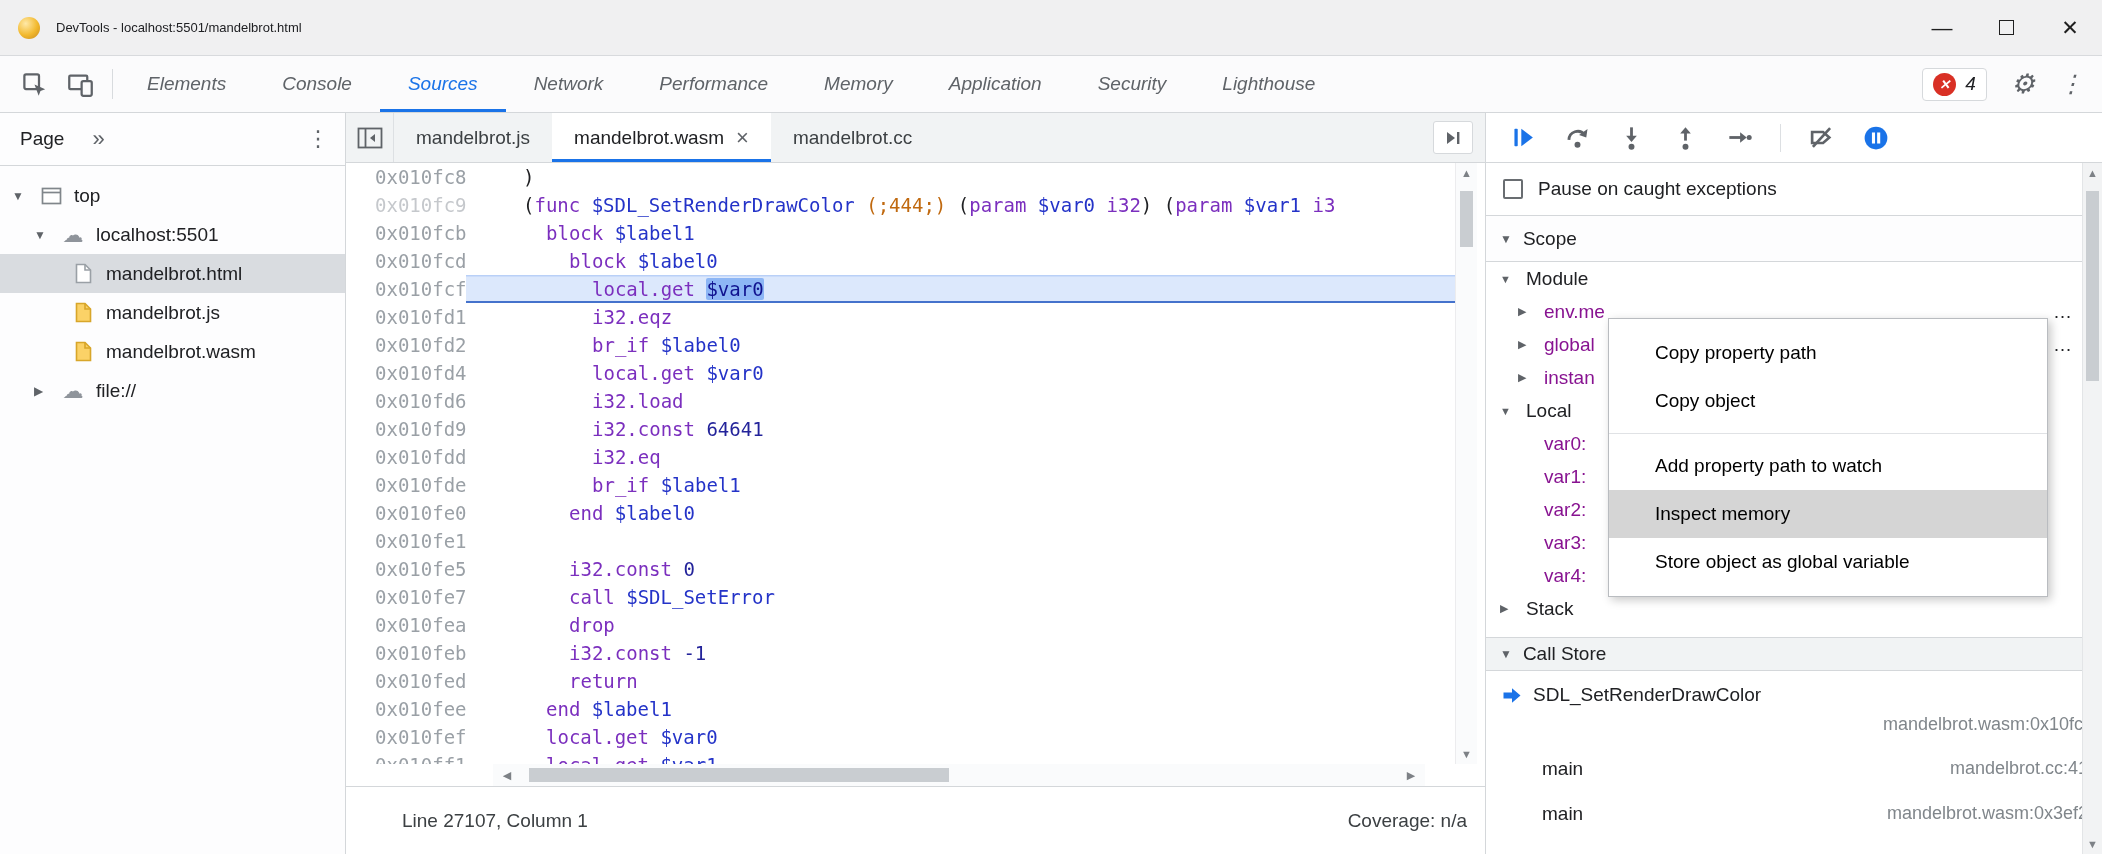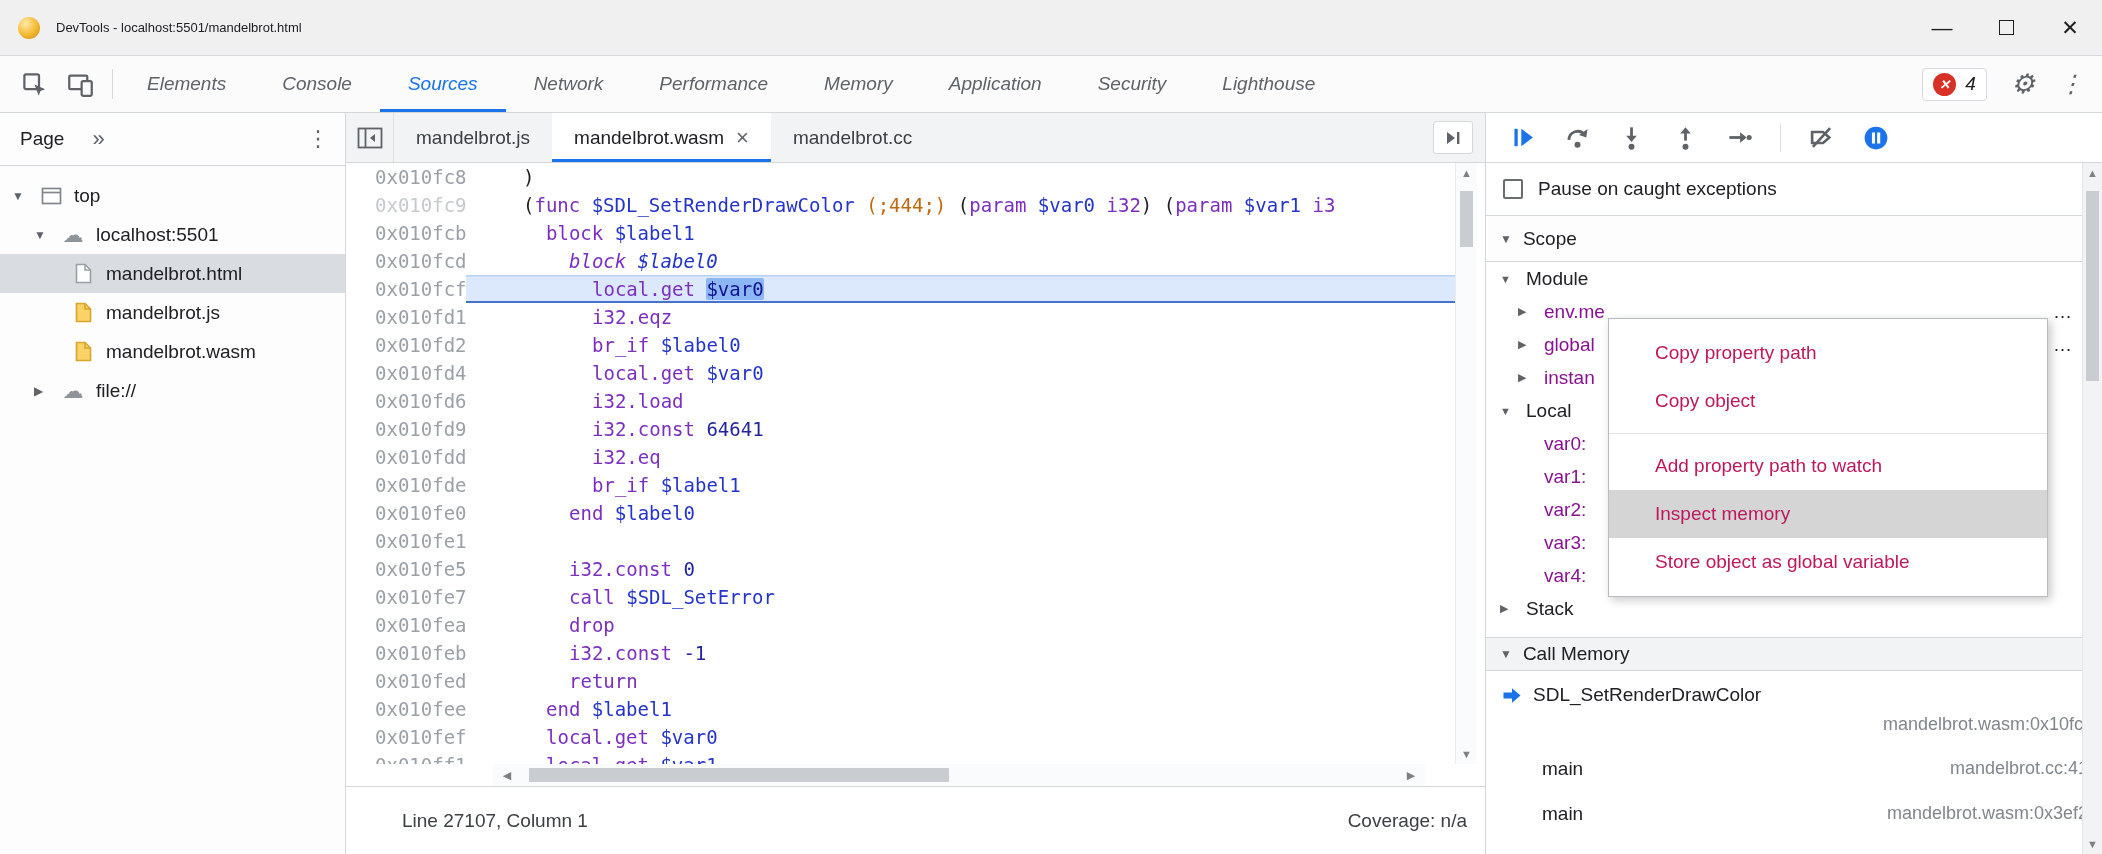--- a/index.html
+++ b/index.html
@@ -133,21 +133,21 @@
 
   .panel-scroll { position:absolute; top:50px; right:0; bottom:0; width:20px; background:#f2f3f4;
     border-left:1px solid #e3e5e7; z-index:2; }
   .ps-up, .ps-down { position:absolute; left:0; right:0; text-align:center; font-size:11px; color:#7d8186; }
   .ps-up { top:4px; } .ps-down { bottom:4px; }
   .ps-thumb { position:absolute; top:28px; left:3px; right:3px; height:190px; background:#c9cdd1; }
 
   
   .context-menu { position:absolute; left:1608px; top:318px; width:440px; background:#fff;
     border:1px solid #b9bcc0; box-shadow:3px 3px 9px rgba(0,0,0,0.22); padding:10px 0; z-index:10; }
-  .menu-item { height:48px; line-height:48px; padding-left:46px; font-size:19px; color:#be185d; white-space:nowrap; }
+  .menu-item { height:48px; line-height:48px; padding-left:46px; font-size:19px; color:#000000; white-space:nowrap; }
   .menu-item.hl { background:var(--menu-highlight); }
   .menu-sep { height:1px; background:#e0e2e5; margin:8px 0; }
 </style>
 </head>
 <body>
 
 <div class="app">
 
   <div class="titlebar">
     <div class="title-icon"></div>
@@ -295,21 +295,21 @@
               <rect x="15" y="5" width="2.4" height="12" fill="#5f6368"></rect>
             </svg>
         </span>
       </div>
 
       <div class="viewport">
         <div id="code-lines">
             <div class="code-row"><span class="addr">0x010fc8</span><span class="code" style="padding-left: 57px;"><span class="tk-pl">)</span></span></div>
             <div class="code-row"><span class="addr faded">0x010fc9</span><span class="code" style="padding-left: 57px;"><span class="tk-pl">(</span><span class="tk-kw">func</span><span class="tk-pl"> </span><span class="tk-id">$SDL_SetRenderDrawColor</span><span class="tk-pl"> </span><span class="tk-cm">(;444;)</span><span class="tk-pl"> (</span><span class="tk-kw">param</span><span class="tk-pl"> </span><span class="tk-id">$var0</span><span class="tk-pl"> </span><span class="tk-kw">i32</span><span class="tk-pl">) (</span><span class="tk-kw">param</span><span class="tk-pl"> </span><span class="tk-id">$var1</span><span class="tk-pl"> </span><span class="tk-kw">i3</span></span></div>
             <div class="code-row"><span class="addr">0x010fcb</span><span class="code" style="padding-left: 80px;"><span class="tk-kw">block</span><span class="tk-pl"> </span><span class="tk-id">$label1</span></span></div>
-            <div class="code-row"><span class="addr">0x010fcd</span><span class="code" style="padding-left: 103px; font-style: italic;"><span class="tk-kw">block</span><span class="tk-pl"> </span><span class="tk-id">$label0</span></span></div>
+            <div class="code-row"><span class="addr">0x010fcd</span><span class="code" style="padding-left: 103px;"><span class="tk-kw">block</span><span class="tk-pl"> </span><span class="tk-id">$label0</span></span></div>
             <div class="code-row hl"><span class="addr">0x010fcf</span><span class="code" style="padding-left: 126px;"><span class="tk-kw">local.get</span><span class="tk-pl"> </span><span class="tk-sel">$var0</span></span></div>
             <div class="code-row"><span class="addr">0x010fd1</span><span class="code" style="padding-left: 126px;"><span class="tk-kw">i32.eqz</span></span></div>
             <div class="code-row"><span class="addr">0x010fd2</span><span class="code" style="padding-left: 126px;"><span class="tk-kw">br_if</span><span class="tk-pl"> </span><span class="tk-id">$label0</span></span></div>
             <div class="code-row"><span class="addr">0x010fd4</span><span class="code" style="padding-left: 126px;"><span class="tk-kw">local.get</span><span class="tk-pl"> </span><span class="tk-id">$var0</span></span></div>
             <div class="code-row"><span class="addr">0x010fd6</span><span class="code" style="padding-left: 126px;"><span class="tk-kw">i32.load</span></span></div>
             <div class="code-row"><span class="addr">0x010fd9</span><span class="code" style="padding-left: 126px;"><span class="tk-kw">i32.const</span><span class="tk-pl"> </span><span class="tk-num">64641</span></span></div>
             <div class="code-row"><span class="addr">0x010fdd</span><span class="code" style="padding-left: 126px;"><span class="tk-kw">i32.eq</span></span></div>
             <div class="code-row"><span class="addr">0x010fde</span><span class="code" style="padding-left: 126px;"><span class="tk-kw">br_if</span><span class="tk-pl"> </span><span class="tk-id">$label1</span></span></div>
             <div class="code-row"><span class="addr">0x010fe0</span><span class="code" style="padding-left: 103px;"><span class="tk-kw">end</span><span class="tk-pl"> </span><span class="tk-id">$label0</span></span></div>
             <div class="code-row"><span class="addr">0x010fe1</span></div>
@@ -444,21 +444,21 @@
             <span class="slabel">var4:</span>
           </div>
           <div class="srow group">
             <span class="sexp">▶</span>
             <span class="slabel">Stack</span>
           </div>
         </div>
 
       <div class="cs-header">
         <span class="sect-tri">▼</span>
-        <span>Call Memory</span>
+        <span>Call Store</span>
       </div>
       <div class="frames" id="frames">
           <div class="frame twoline">
             <div class="fline1">
               <span class="farrow">
                 <svg width="20" height="17" viewBox="0 0 16 14">
                   <path d="M1 4.5 h7 V1 l7 6 -7 6 V9.5 h-7 z" fill="#1a73e8"></path>
                 </svg>
               </span>
               <span class="fname">SDL_SetRenderDrawColor</span>

